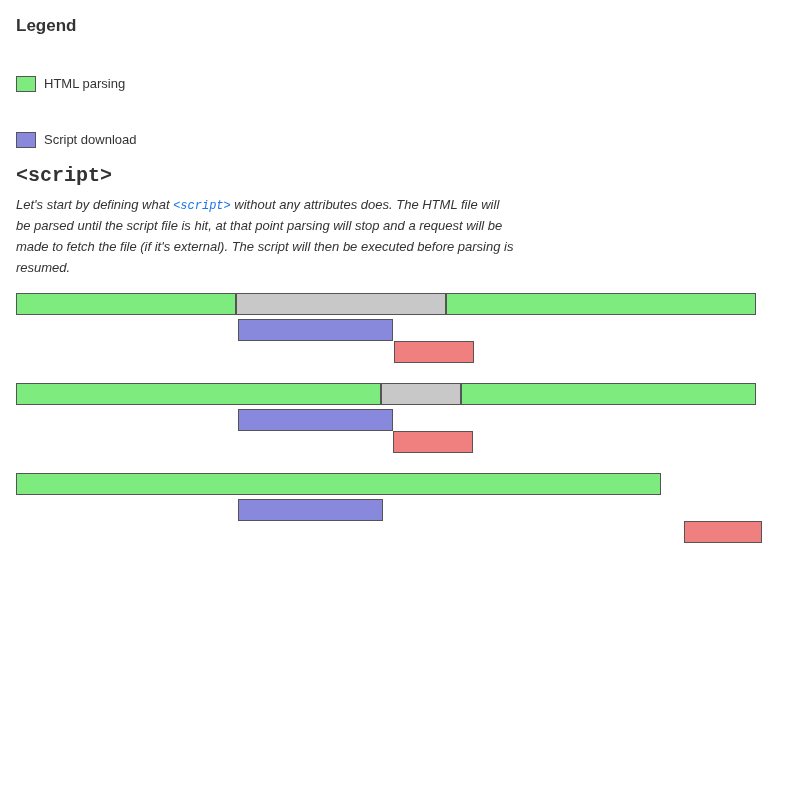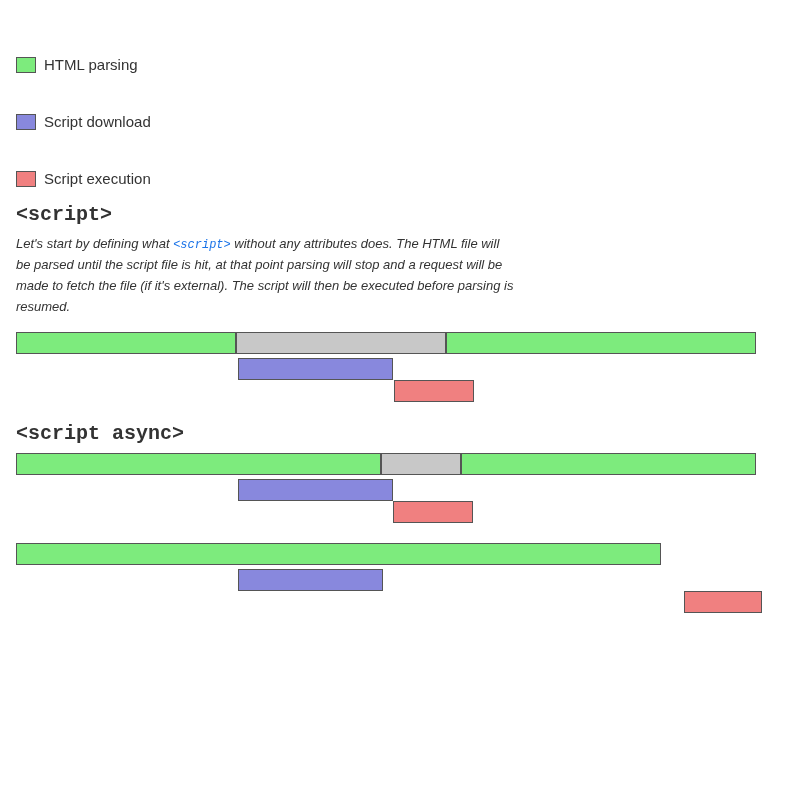--- a/index.html
+++ b/index.html
@@ -13,23 +13,23 @@
     }
 
     .legend-title {
       font-size: 17px;
       font-weight: bold;
       margin-bottom: 8px;
     }
 
     .legend-item {
       display: flex;
-      align-items: flex-end;
+      align-items: flex-start;
       margin-bottom: 4px;
-      font-size: 15px;
+      font-size: 13px;
       margin-top: 40px;
     }
 
     .legend-color {
       width: 20px;
       height: 16px;
       border: 1px solid #555;
       margin-right: 8px;
       flex-shrink: 0;
     }
@@ -82,31 +82,28 @@
     .green { background-color: #7deb7d; }
     .gray { background-color: #c8c8c8; }
     .blue { background-color: #8888dd; }
     .pink { background-color: #f08080; }
 
   </style>
 </head>
 <body>
 
 <div>
+  <div class="legend-title">Legend</div>
   <div class="legend-item">
     <div class="legend-color green"></div>
     <span>HTML parsing</span>
   </div>
   <div class="legend-item">
     <div class="legend-color blue"></div>
     <span>Script download</span>
-  </div>
-  <div class="legend-item">
-    <div class="legend-color pink"></div>
-    <span>Script execution</span>
   </div>
 </div>
 
 <div>
   <div class="section-heading">&lt;script&gt;</div>
   <p class="description">
     Let's start by defining what <span class="highlight">&lt;script&gt;</span> without any attributes does. The HTML
     file will be parsed until the script file is hit, at that point parsing will stop and a
     request will be made to fetch the file (if it's external). The script will then be
     executed before parsing is resumed.
@@ -120,21 +117,20 @@
 
     <div class="bar green" style="left: 430px; top: 0px; width: 310px;"></div>
 
     <div class="bar blue" style="left: 222px; top: 26px; width: 155px;"></div>
 
     <div class="bar pink" style="left: 378px; top: 48px; width: 80px;"></div>
   </div>
 </div>
 
 <div>
-  <div class="section-heading">&lt;script async&gt;</div>
 
   <div class="diagram">
 
     <div class="bar green" style="left: 0px; top: 0px; width: 365px;"></div>
 
     <div class="bar gray" style="left: 365px; top: 0px; width: 80px;"></div>
 
     <div class="bar green" style="left: 445px; top: 0px; width: 295px;"></div>
 
     <div class="bar blue" style="left: 222px; top: 26px; width: 155px;"></div>

